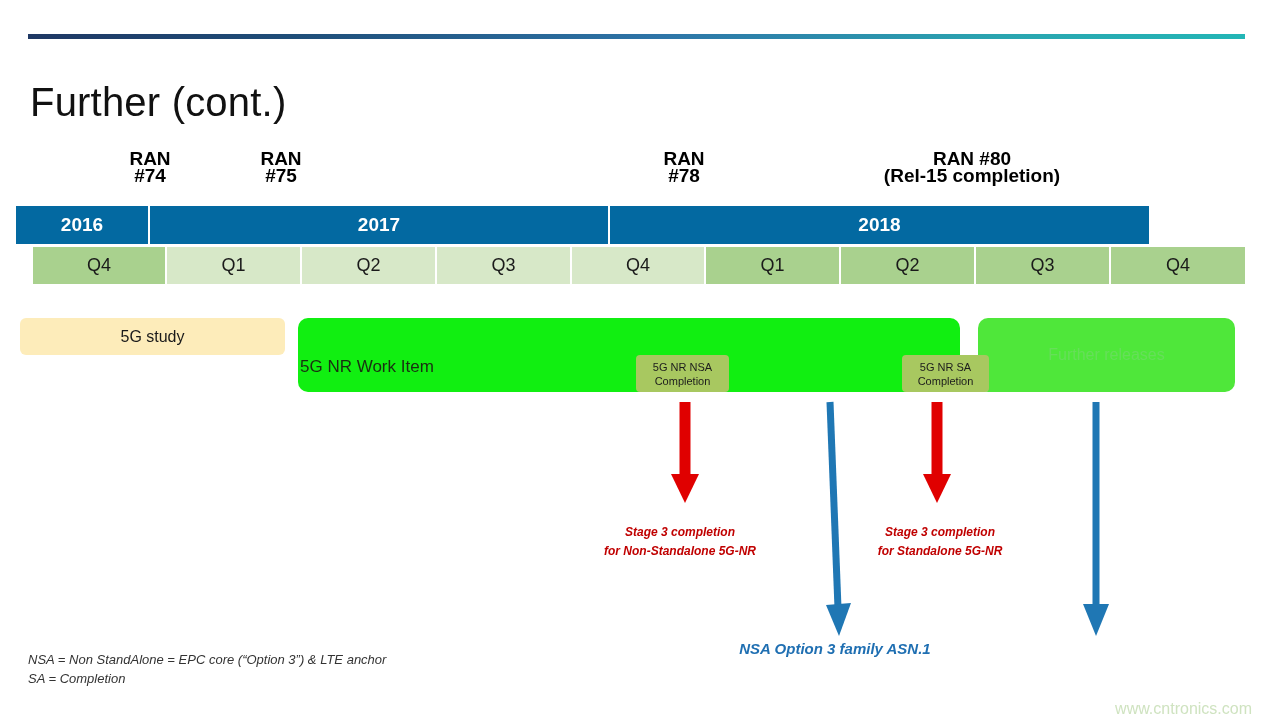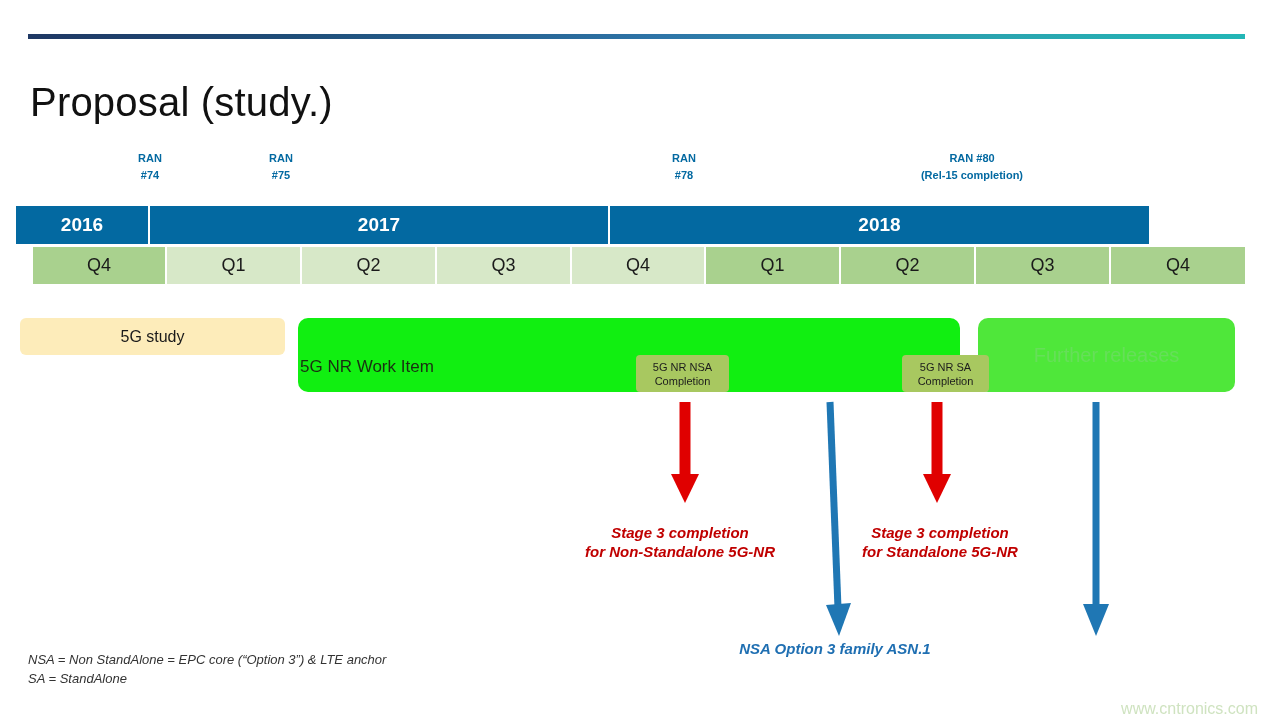--- a/index.html
+++ b/index.html
@@ -38,22 +38,22 @@
     line-height: 48px;
     color: #111111;
     font-weight: 400;
     letter-spacing: 0.2px;
     white-space: nowrap;
   }
 
   
   .ran-label {
     position: absolute;
-    color: #0369a1;
-    font-size: 11px;
+    color: #000000;
+    font-size: 19px;
     font-weight: bold;
     line-height: 17px;
     text-align: center;
     white-space: nowrap;
   }
   .ran-label .l2 { display: block; }
 
   
   .tl-years {
     position: absolute;
@@ -137,21 +137,21 @@
     top: 318px;
     width: 257px;
     height: 74px;
     background: #4fe73a;
     border-radius: 10px;
     display: flex;
     align-items: center;
     justify-content: center;
   }
   .bar-future .future-label {
-    font-size: 20px;
+    font-size: 16px;
     color: #6fdc66;
     opacity: 0.72;
   }
 
   
   .chip {
     position: absolute;
     background: #a8c860;
     border-radius: 4px;
     text-align: center;
@@ -169,53 +169,53 @@
   .arrow { position: absolute; }
 
   
   .anno {
     position: absolute;
     text-align: center;
     font-style: italic;
     font-weight: bold;
     white-space: nowrap;
   }
-  .anno-red  { color: #c00000; font-size: 15px; line-height: 19px; }
+  .anno-red  { color: #c00000; font-size: 12px; line-height: 19px; }
   .anno-blue { color: #1f6fb2; font-size: 15px; line-height: 19px; }
   .anno span { display: block; }
 
   
   .footnote {
     position: absolute;
     left: 28px;
     top: 650px;
     font-style: italic;
     font-size: 13px;
     line-height: 19px;
     color: #333333;
   }
   .footnote span { display: block; }
 
   
   .watermark {
     position: absolute;
-    right: 10px;
+    right: 16px;
     top: 700px;
     font-size: 16px;
     color: #cfe3c0;
   }
 </style>
 </head>
 <body>
 
 <div id="slide">
 
   <div class="top-rule"></div>
 
-  <div class="slide-title">Proposal (study.)</div>
+  <div class="slide-title">Further (cont.)</div>
 
   <div class="ran-label" style="left:100px; top:150px; width:100px;">
     <span class="l1">RAN</span>
     <span class="l2">#74</span>
   </div>
   <div class="ran-label" style="left:231px; top:150px; width:100px;">
     <span class="l1">RAN</span>
     <span class="l2">#75</span>
   </div>
   <div class="ran-label" style="left:634px; top:150px; width:100px;">
@@ -294,18 +294,18 @@
     <span>Stage 3 completion</span>
     <span>for Standalone 5G-NR</span>
   </div>
 
   <div class="anno anno-blue" style="left:710px; top:639px; width:250px;">
     <span>NSA Option 3  family ASN.1</span>
   </div>
 
   <div class="footnote">
     <span>NSA = Non StandAlone = EPC core (“Option 3”) &amp; LTE anchor</span>
-    <span>SA = StandAlone</span>
+    <span>SA = Completion</span>
   </div>
 
   <div class="watermark">www.cntronics.com</div>
 
 </div>
 
 </body></html>

